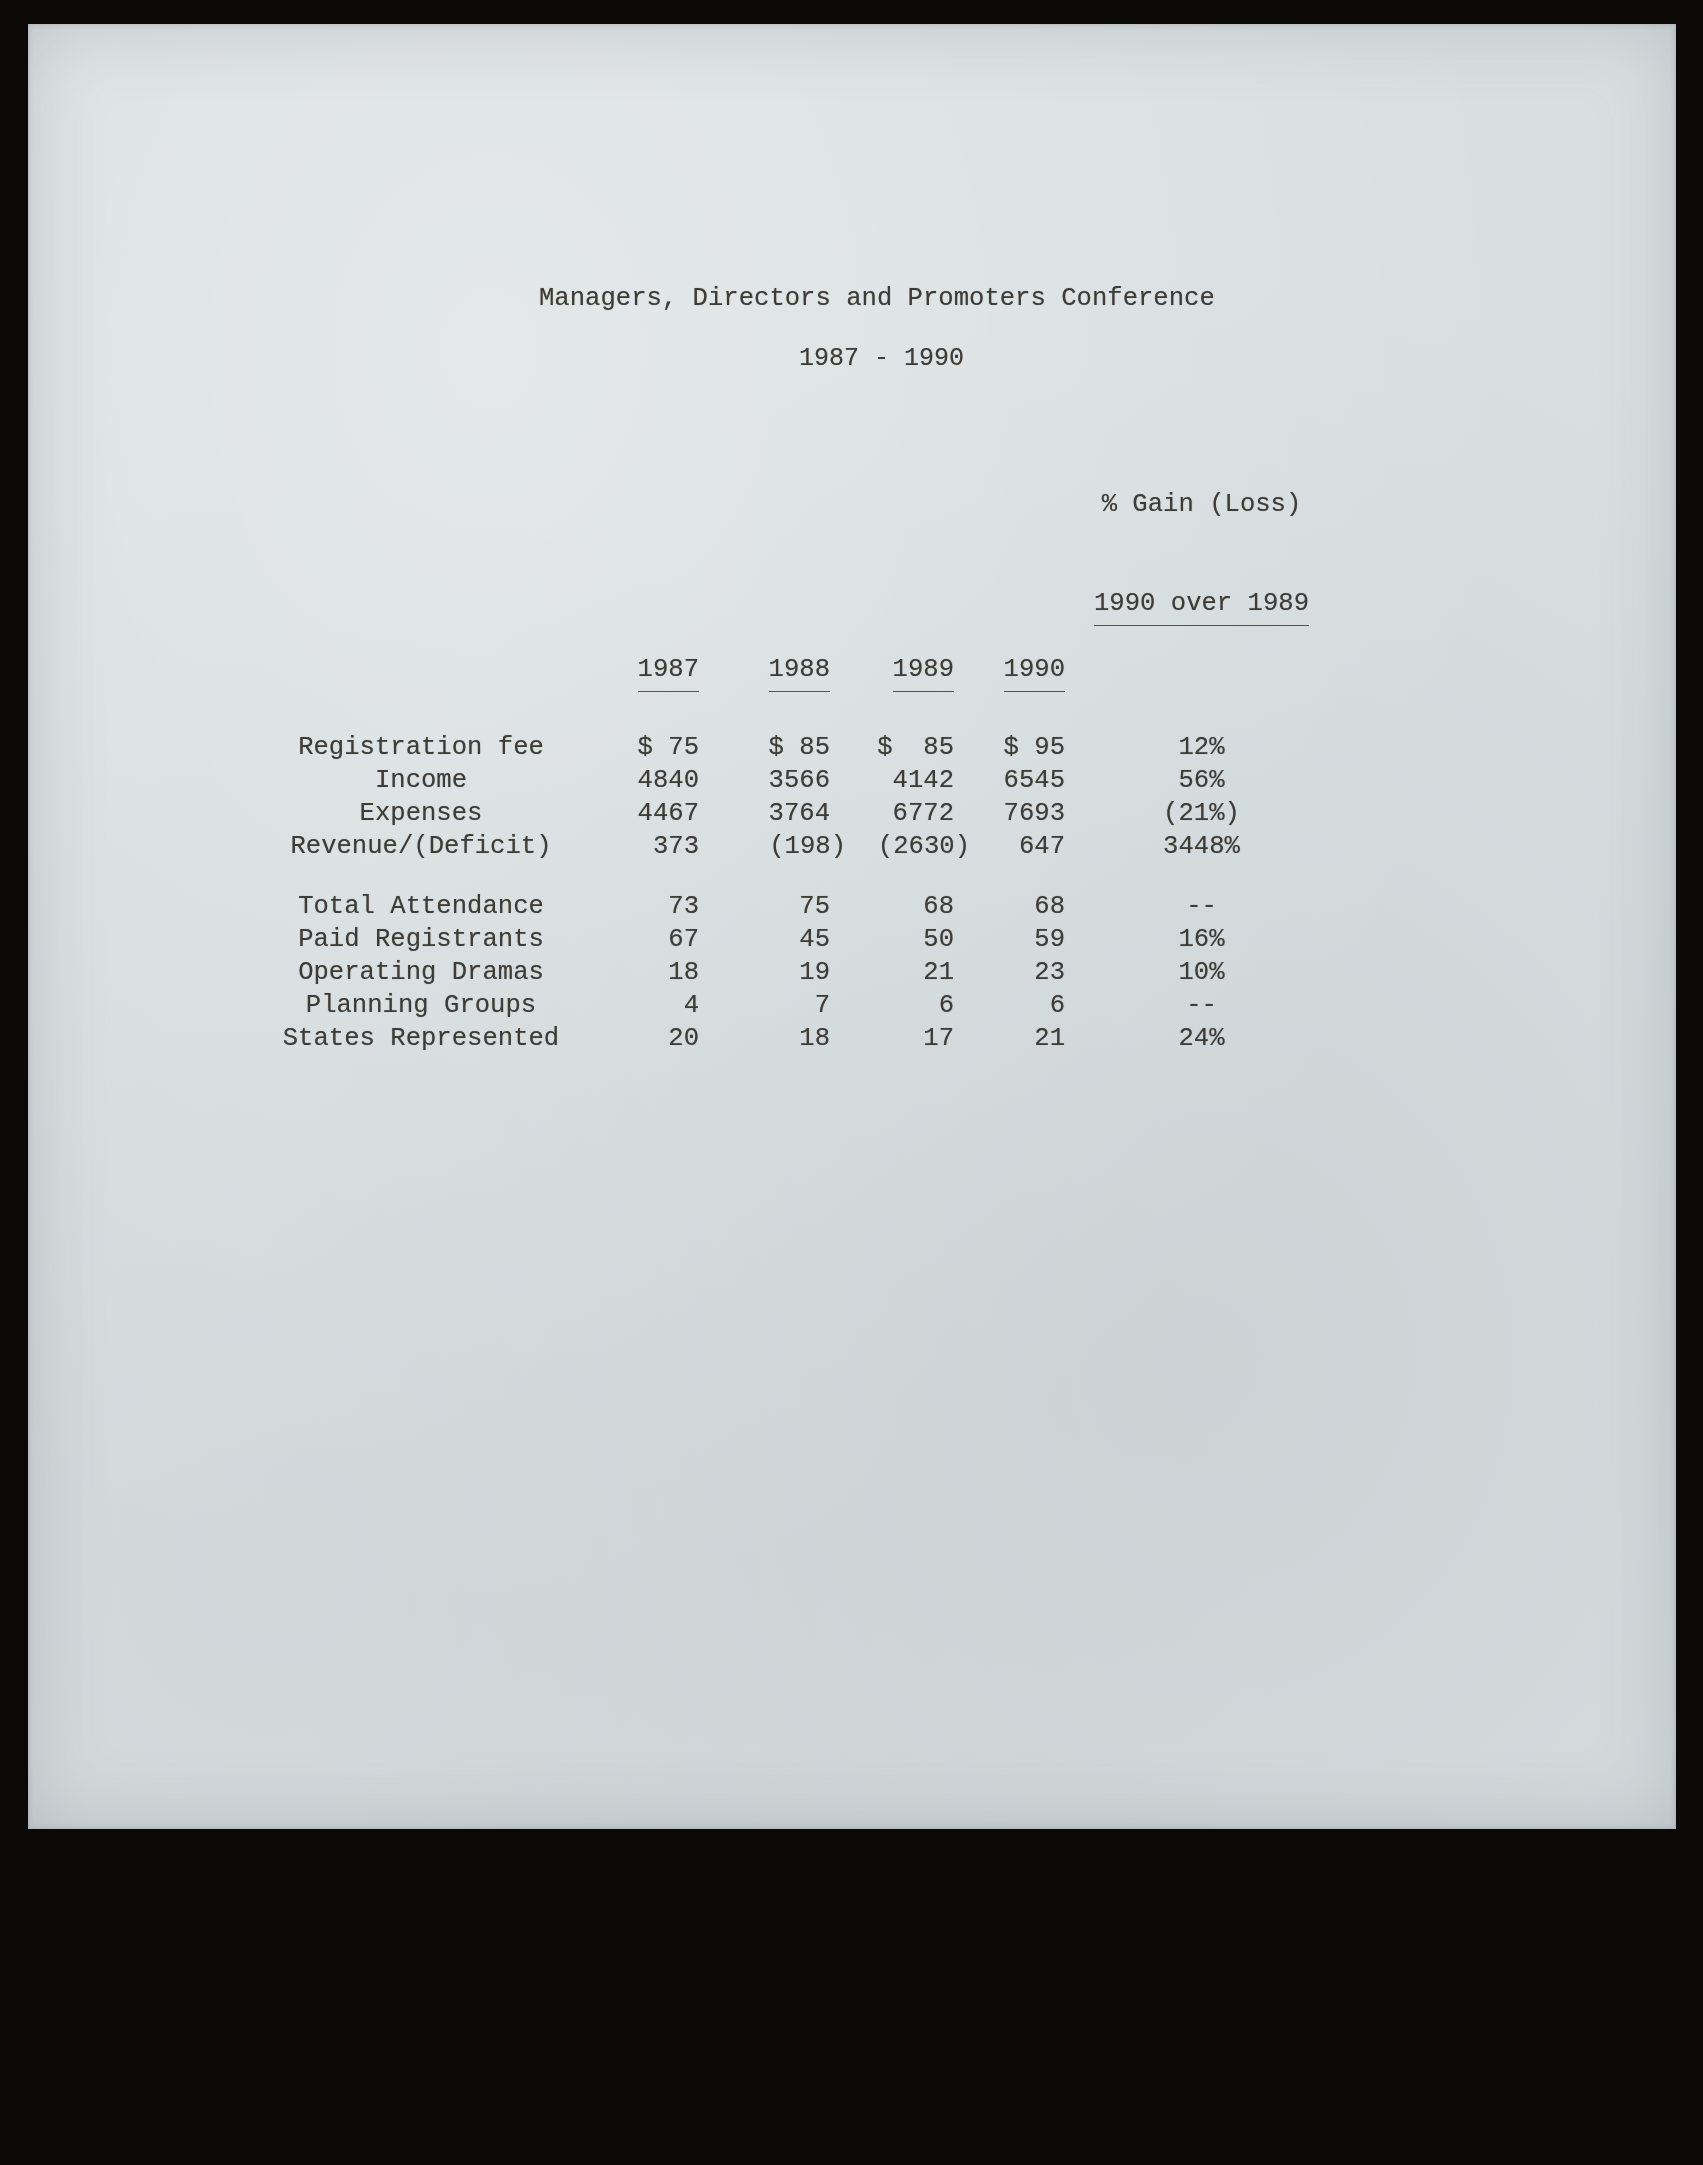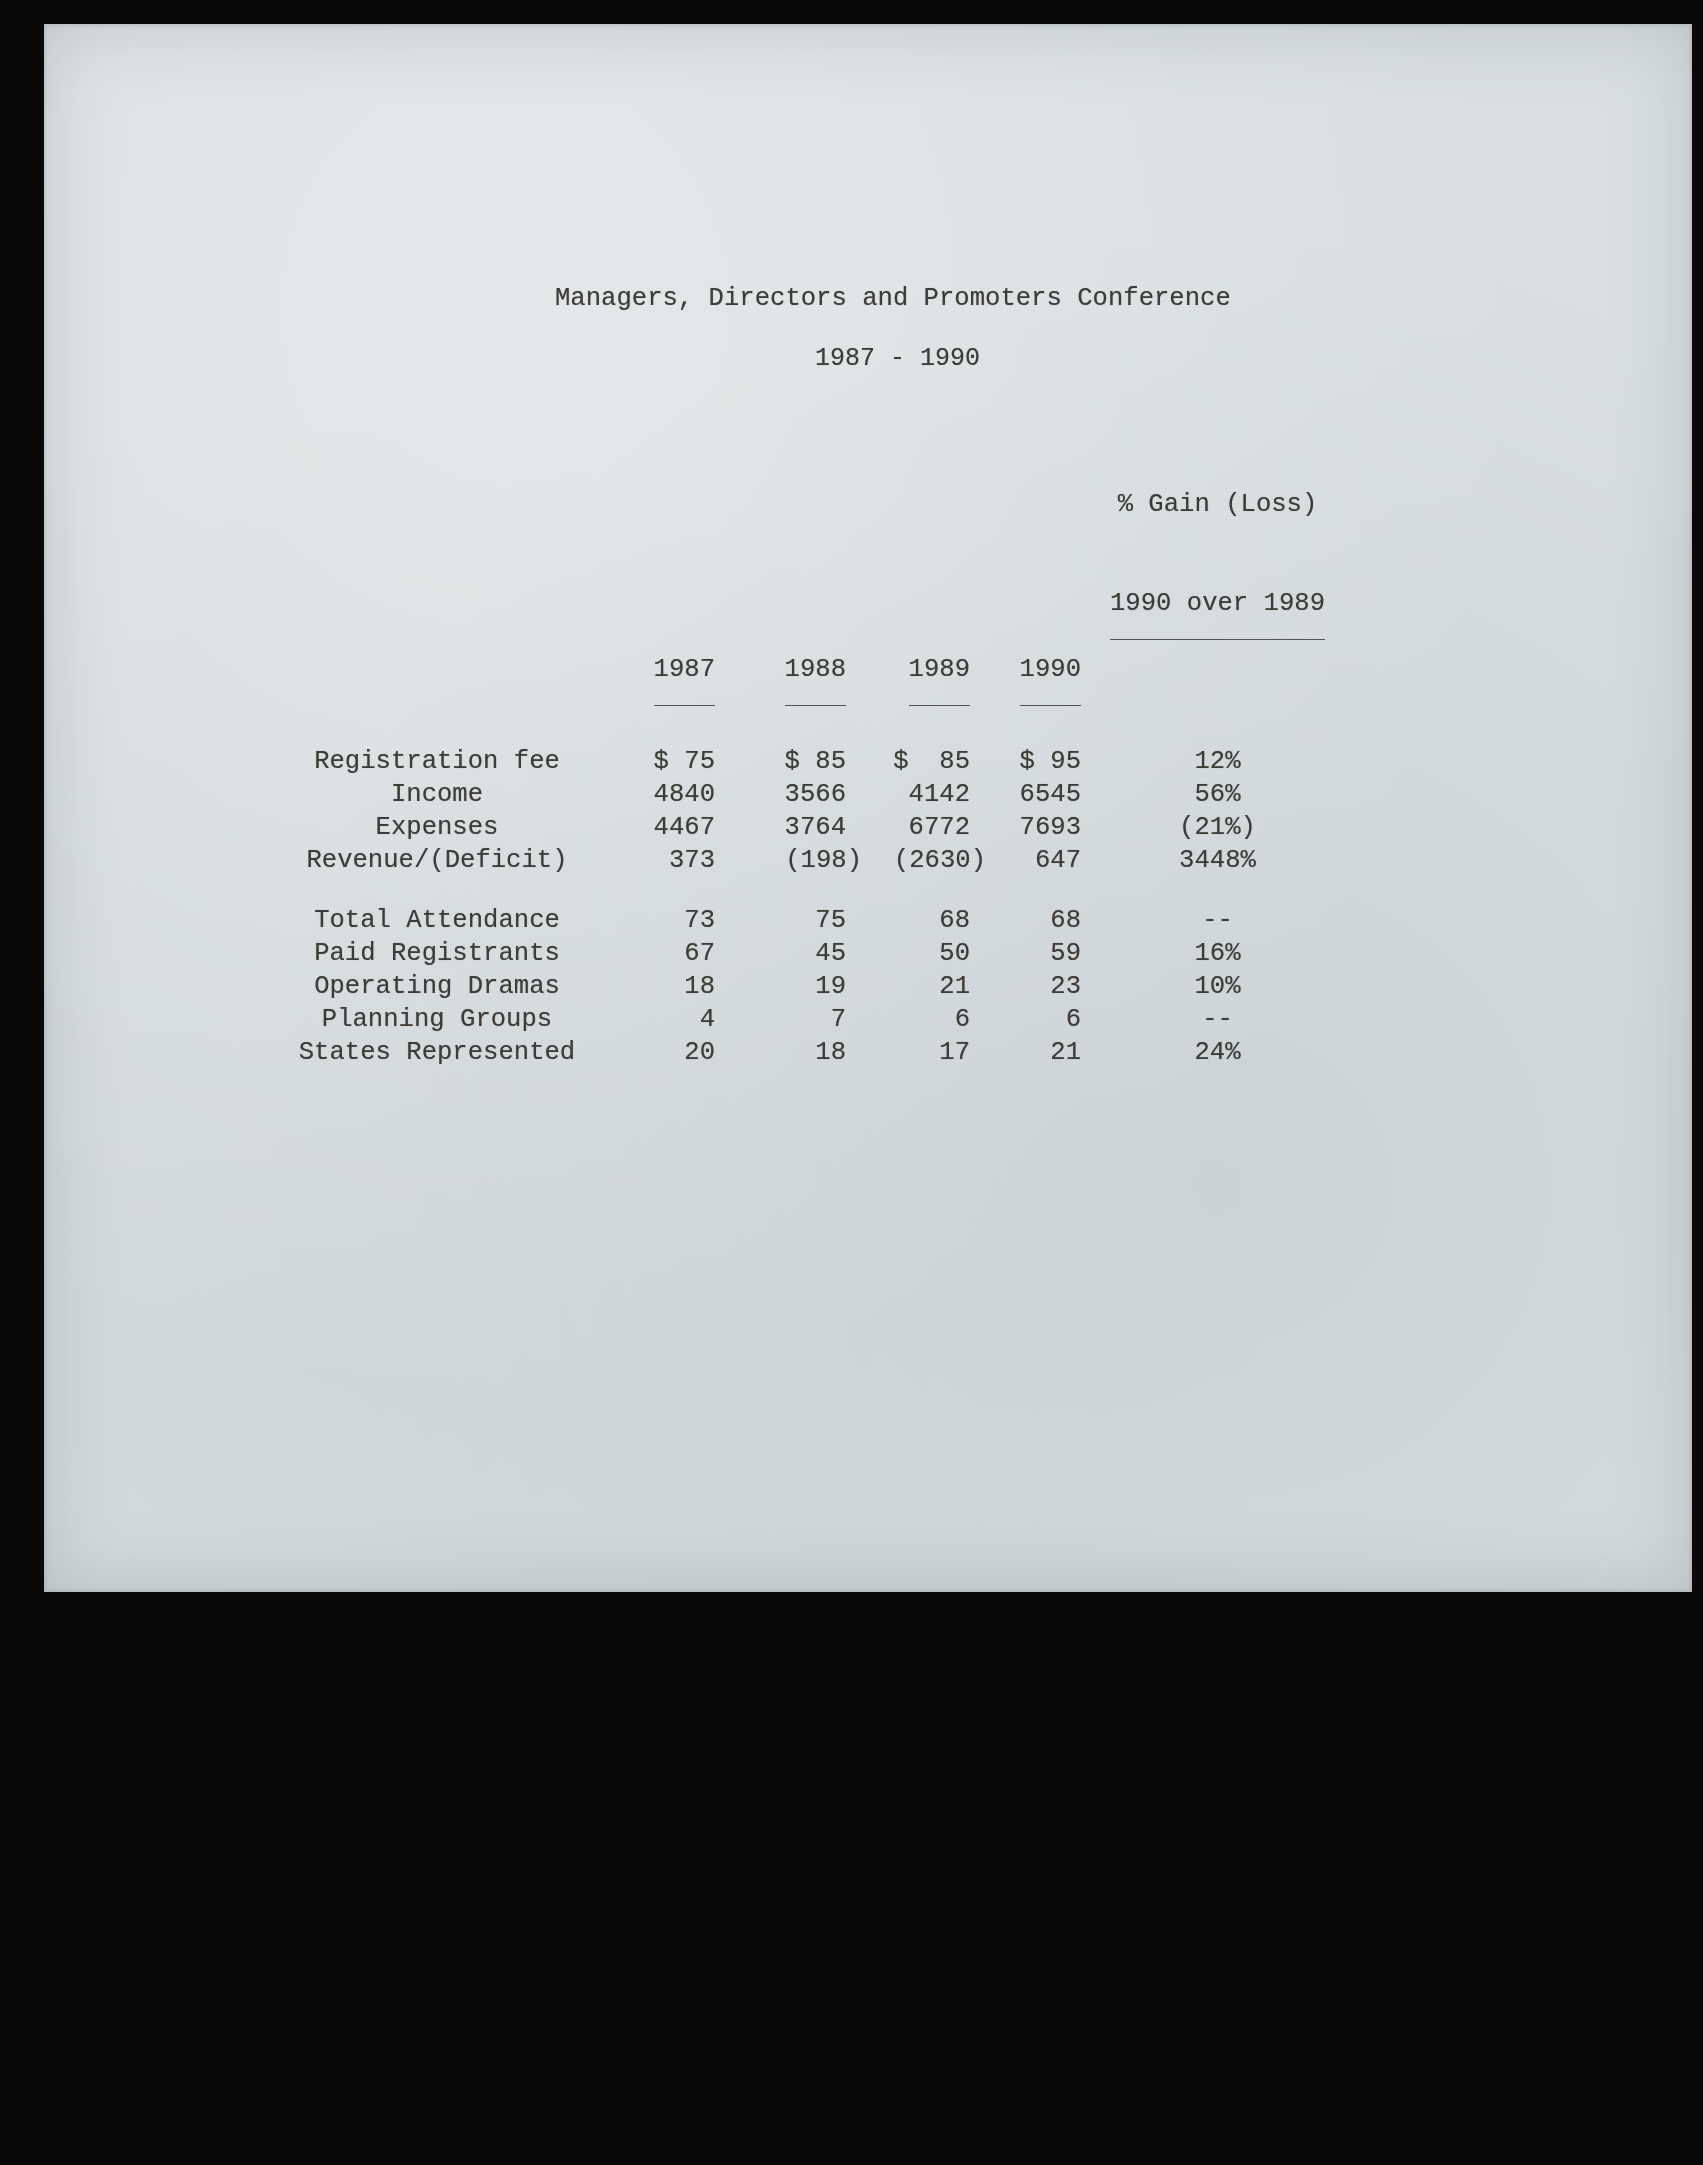--- a/index.html
+++ b/index.html
@@ -10,24 +10,24 @@
     width: 1704px;
     height: 2165px;
     position: relative;
     background: #0b0908;
     font-family: "Liberation Mono", "DejaVu Sans Mono", monospace;
     overflow: hidden;
   }
   
   .paper {
     position: absolute;
-    left: 44px;
+    left: 28px;
     top: 24px;
     width: 1648px;
-    height: 1568px;
+    height: 1805px;
     background-color: #d9dfe1;
     background-image:
       radial-gradient(ellipse at 28% 18%, rgba(255,255,255,0.28), transparent 62%),
       radial-gradient(ellipse at 72% 74%, rgba(122,138,144,0.14), transparent 58%),
       radial-gradient(ellipse at 15% 85%, rgba(130,145,150,0.10), transparent 50%);
     box-shadow:
       inset 0 0 77px rgba(80, 92, 98, 0.22),
       inset 0 0 5.1px rgba(60, 70, 75, 0.25);
   }
   .ink {
@@ -77,21 +77,21 @@
   }
   .cell.num {
     text-align: right;
   }
   .cell.pct {
     text-align: center;
   }
   .u {
     display: inline-block;
     border-bottom: 1.7px solid rgba(62, 60, 55, 0.85);
-    padding-bottom: 19px;
+    padding-bottom: 5px;
   }
   .pct-header {
     text-align: center;
     white-space: pre;
   }
   .paren-shift {
     transform: translateX(16px);
   }
 </style>
 </head>

